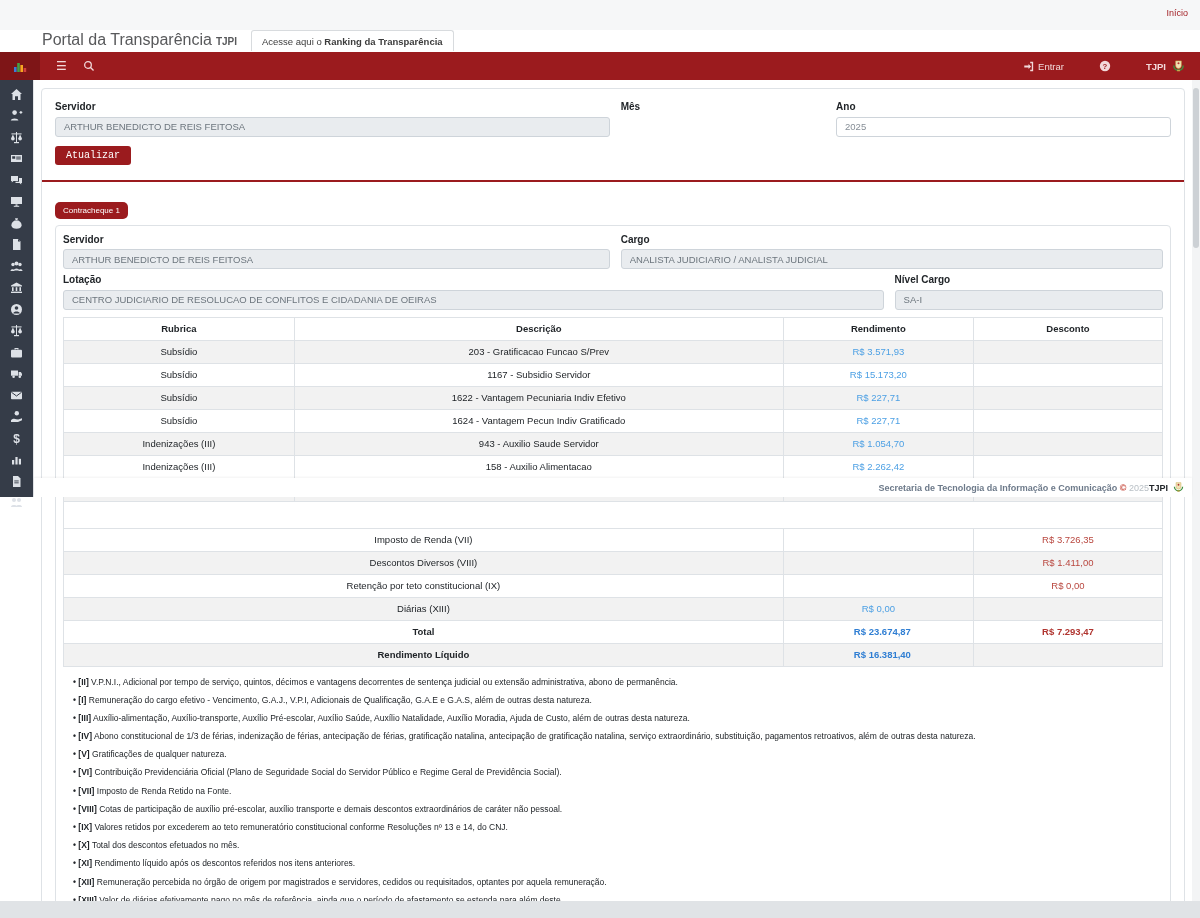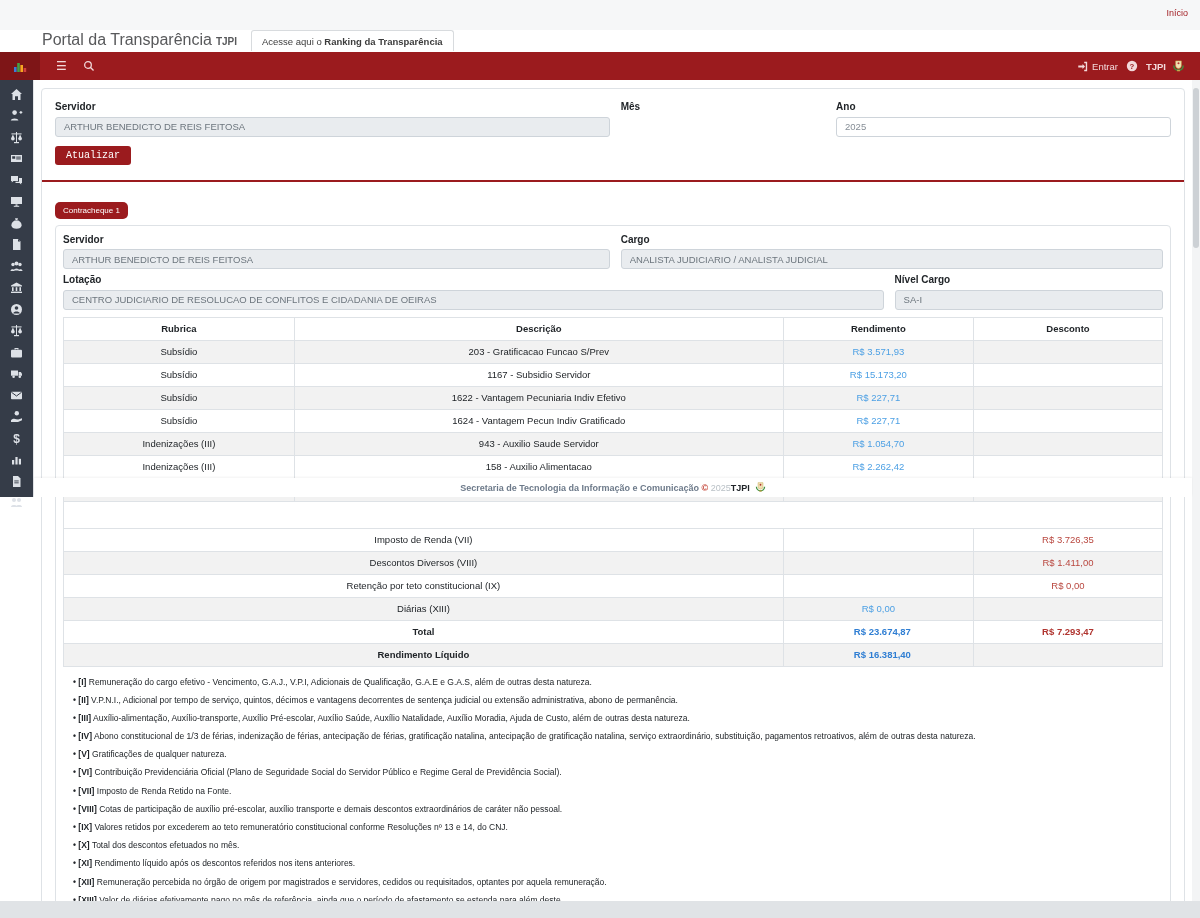--- a/index.html
+++ b/index.html
@@ -12,21 +12,21 @@
   .portal-title { font-size:16px; color:#58595b; line-height:20px; white-space:nowrap; }
   .portal-title .suffix { font-size:10px; font-weight:bold; margin-left:4px; }
   .ranking-tab { margin-left:14px; border:1px solid #d8dbde; border-bottom:none; border-radius:3px 3px 0 0; background:#fff; font-size:9.5px; color:#3c3c3c; padding:5px 10px 4px 10px; white-space:nowrap; cursor:pointer; }
   .ranking-tab b { font-weight:bold; }
   .inicio-link { position:absolute; top:8px; right:12px; font-size:9px; color:#a11d22; cursor:pointer; }
 
   
   .navbar { position:absolute; top:52px; left:0; right:0; height:28px; background:#9b1b1e; display:flex; align-items:center; }
   .nav-logo { width:40px; height:28px; background:#7e1517; display:flex; align-items:center; justify-content:center; flex:0 0 auto; cursor:pointer; }
   .nav-icon { color:#f2d9da; font-size:12px; margin-left:16px; cursor:pointer; display:flex; align-items:center; }
-  .nav-right { margin-left:auto; display:flex; align-items:center; gap:8px; padding-right:14px; }
+  .nav-right { margin-left:auto; display:flex; align-items:center; gap:35px; padding-right:14px; }
   .entrar { display:flex; align-items:center; gap:4px; color:#f2d9da; font-size:9.5px; cursor:pointer; }
   .brand { color:#f2d9da; font-size:9.5px; font-weight:bold; cursor:pointer; display:flex; align-items:center; gap:5px; }
 
   
   .sidebar { position:absolute; top:80px; left:0; width:34px; height:417px; background:#353c48; display:flex; flex-direction:column; align-items:center; padding-top:7px; gap:7.5px; border-right:1px solid #e4e6e9; }
   .s-icon { width:14px; height:14px; flex:0 0 auto; cursor:pointer; display:flex; align-items:center; justify-content:center; }
   .s-icon svg { width:13px; height:13px; fill:#dde1e7; stroke:none; }
 
   
   .main { position:absolute; top:80px; left:34px; right:8px; background:#fff; }
@@ -64,21 +64,21 @@
   .v-blue.bold { color:#2f7ed3;padding-left:8px; }
   .v-red.bold { color:#b03530; }
 
   
   .footnotes { margin-top:10px; padding-left:10px; list-style:none; }
   .footnotes li { font-size:8.5px; color:#212529; margin-bottom:8.2px; }
   .footnotes li::before { content:"• "; font-weight:bold; }
   .footnotes b { font-weight:bold; }
 
   
-  .footer-bar { position:absolute; left:34px; right:8px; top:478px; height:19px; background:#fff; z-index:6; display:flex; align-items:center; justify-content:center; padding:0 7px 0 8px; box-shadow:0 -1px 2px rgba(0,0,0,0.05); }
+  .footer-bar { position:absolute; left:34px; right:8px; top:478px; height:19px; background:#fff; z-index:6; display:flex; align-items:center; justify-content:flex-end; padding:0 7px 0 8px; box-shadow:0 -1px 2px rgba(0,0,0,0.05); }
   .footer-left { font-size:9px; font-weight:bold; color:#6d7a8a; }
   .footer-left .copy { color:#c0392b; font-weight:bold; }
   .footer-left .year { color:#b9c0c6; font-weight:normal; }
   .footer-right { display:flex; align-items:center; gap:4px; font-size:9px; font-weight:bold; color:#212529; }
 
   
   .bottom-strip { position:absolute; left:0; right:0; bottom:0; height:17px; background:#e0e3e6; }
   .scroll-track { position:absolute; top:80px; right:0; width:8px; bottom:17px; background:#f3f4f5; }
   .scroll-thumb { position:absolute; top:8px; right:1px; width:6px; height:160px; border-radius:3px; background:#cdd1d5; cursor:pointer; }
 </style>
@@ -416,22 +416,22 @@
           </tr>
           <tr class="striped">
             <td colspan="2" class="bold">Rendimento Líquido</td>
             <td><span class="v-blue bold">R$ 16.381,40</span></td>
             <td></td>
           </tr>
         </tbody>
       </table>
 
       <ul class="footnotes">
+        <li><b>[II]</b><span> V.P.N.I., Adicional por tempo de serviço, quintos, décimos e vantagens decorrentes de sentença judicial ou extensão administrativa, abono de permanência.</span></li>
         <li><b>[I]</b><span> Remuneração do cargo efetivo - Vencimento, G.A.J., V.P.I, Adicionais de Qualificação, G.A.E e G.A.S, além de outras desta natureza.</span></li>
-        <li><b>[II]</b><span> V.P.N.I., Adicional por tempo de serviço, quintos, décimos e vantagens decorrentes de sentença judicial ou extensão administrativa, abono de permanência.</span></li>
         <li><b>[III]</b><span> Auxílio-alimentação, Auxílio-transporte, Auxílio Pré-escolar, Auxílio Saúde, Auxílio Natalidade, Auxílio Moradia, Ajuda de Custo, além de outras desta natureza.</span></li>
         <li><b>[IV]</b><span> Abono constitucional de 1/3 de férias, indenização de férias, antecipação de férias, gratificação natalina, antecipação de gratificação natalina, serviço extraordinário, substituição, pagamentos retroativos, além de outras desta natureza.</span></li>
         <li><b>[V]</b><span> Gratificações de qualquer natureza.</span></li>
         <li><b>[VI]</b><span> Contribuição Previdenciária Oficial (Plano de Seguridade Social do Servidor Público e Regime Geral de Previdência Social).</span></li>
         <li><b>[VII]</b><span> Imposto de Renda Retido na Fonte.</span></li>
         <li><b>[VIII]</b><span> Cotas de participação de auxílio pré-escolar, auxílio transporte e demais descontos extraordinários de caráter não pessoal.</span></li>
         <li><b>[IX]</b><span> Valores retidos por excederem ao teto remuneratório constitucional conforme Resoluções nº 13 e 14, do CNJ.</span></li>
         <li><b>[X]</b><span> Total dos descontos efetuados no mês.</span></li>
         <li><b>[XI]</b><span> Rendimento líquido após os descontos referidos nos itens anteriores.</span></li>
         <li><b>[XII]</b><span> Remuneração percebida no órgão de origem por magistrados e servidores, cedidos ou requisitados, optantes por aquela remuneração.</span></li>

